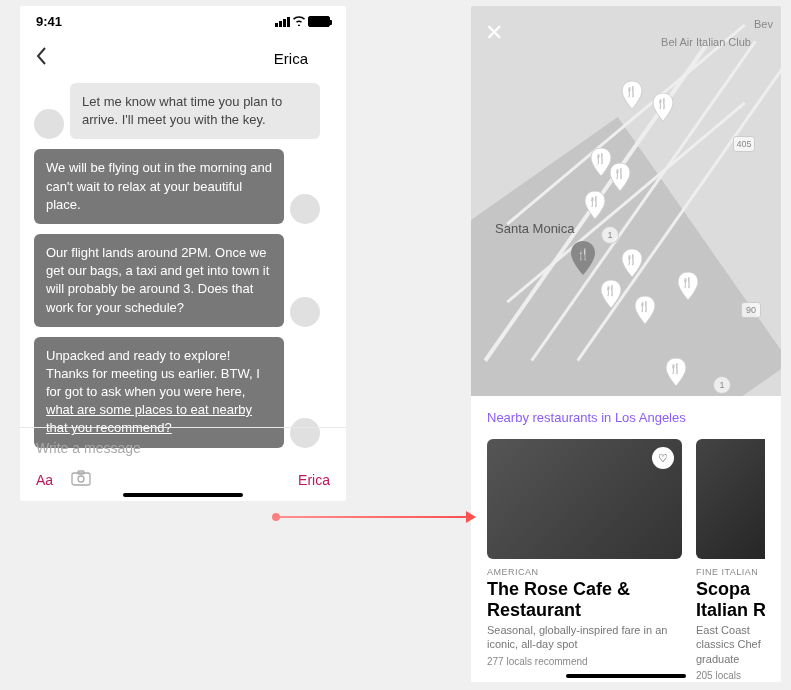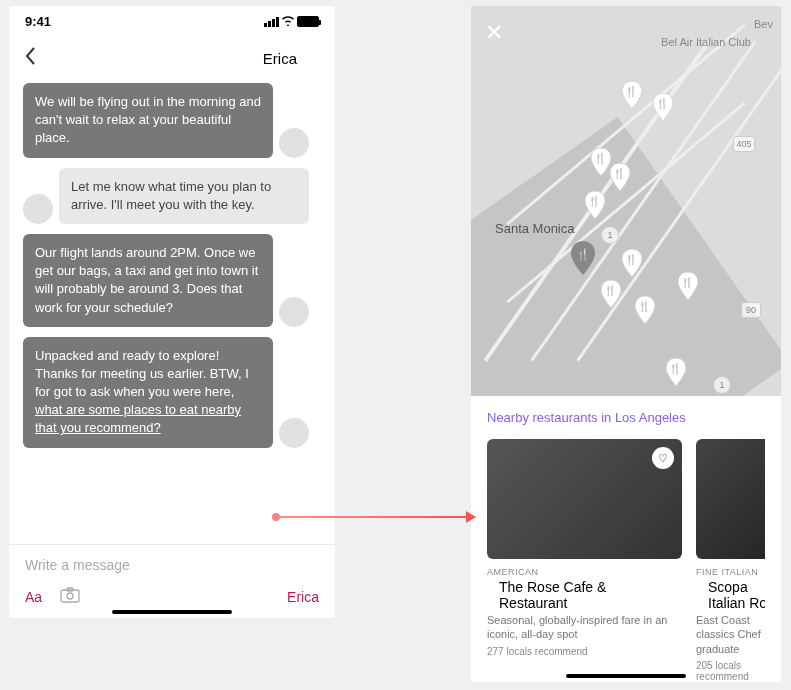--- a/index.html
+++ b/index.html
@@ -1,18 +1,18 @@
 <!DOCTYPE html>
 <html><head>
 <meta charset="utf-8">
 <style>
 *{box-sizing:border-box;margin:0;padding:0;font-family:-apple-system,BlinkMacSystemFont,sans-serif}
 body{background:#f0f0f0;width:791px;height:690px;position:relative}
 .phone{position:absolute;background:#fff;border-radius:2px;overflow:hidden}
-.phone-left{left:9px;top:6px;width:326px;height:612px}
+.phone-left{left:20px;top:6px;width:326px;height:495px}
 .phone-right{left:471px;top:6px;width:310px;height:676px}
 .status-bar{display:flex;justify-content:space-between;align-items:center;padding:8px 16px;font-size:13px;font-weight:600}
 .status-icons{display:flex;gap:2px;align-items:center}
 .sig{display:flex;gap:1px;align-items:flex-end}
 .sig span{width:3px;background:#000}
 .sig span:nth-child(1){height:4px}.sig span:nth-child(2){height:6px}.sig span:nth-child(3){height:8px}.sig span:nth-child(4){height:10px}
 .wifi{font-size:12px}
 .batt{width:22px;height:11px;border:1px solid #000;border-radius:2px;background:#000;position:relative}
 .batt::after{content:"";position:absolute;right:-3px;top:3px;width:2px;height:5px;background:#000;border-radius:0 1px 1px 0}
 .header{display:flex;align-items:center;padding:8px 16px 12px}
@@ -41,21 +41,21 @@
 .map-label{position:absolute;font-size:11px;color:#888}
 .pin{position:absolute;transform:translate(-50%,-100%)}
 .pin svg{display:block}
 .sheet{background:#fff;padding:14px 16px}
 .sheet-title{font-size:13px;color:#8b5cf6;margin-bottom:14px}
 .cards{display:flex;gap:14px;overflow:hidden}
 .card{flex-shrink:0;width:195px}
 .card-img{height:120px;background:#666;border-radius:6px;position:relative;margin-bottom:8px}
 .heart{position:absolute;top:8px;right:8px;width:22px;height:22px;background:#fff;border-radius:50%;display:flex;align-items:center;justify-content:center;font-size:11px}
 .card-cat{font-size:9px;letter-spacing:0.5px;color:#888;text-transform:uppercase}
-.card-title{font-size:14px;font-weight:400;margin:2px 12px}
+.card-title{font-size:18px;font-weight:700;margin:2px 0}
 .card-desc{font-size:11px;color:#777;line-height:1.3}
 .card-rec{font-size:10px;color:#888;margin-top:4px}
 .arrow{position:absolute;top:516px;left:276px;width:192px;height:2px;background:linear-gradient(to right,#ff9090,#ff5050);z-index:50}
 .arrow::before{content:"";position:absolute;left:-4px;top:-3px;width:8px;height:8px;background:#ff8080;border-radius:50%}
 .arrow::after{content:"";position:absolute;right:-8px;top:-5px;border-left:10px solid #ff5050;border-top:6px solid transparent;border-bottom:6px solid transparent}
 .shield{position:absolute;background:rgba(255,255,255,0.7);border:1px solid #ccc;border-radius:3px;display:flex;align-items:center;justify-content:center;font-size:9px;color:#888}
 </style>
 </head>
 <body>
 
@@ -79,27 +79,27 @@
   </div>
   <div class="header">
     <span class="back">
       <svg width="11" height="18" viewBox="0 0 11 18">
           <path d="M9 1L2 9l7 8" stroke="#333" stroke-width="2" fill="none"></path>
         </svg>
     </span>
     <span class="title">Erica</span>
   </div>
   <div class="messages">
+    <div class="row in">
+      <div class="avatar"></div>
+      <div class="bubble in">Let me know what time you plan to arrive. I'll meet you with the key.</div>
+    </div>
     <div class="row out">
       <div class="bubble out">We will be flying out in the morning and can't wait to relax at your beautiful place.</div>
       <div class="avatar"></div>
-    </div>
-    <div class="row in">
-      <div class="avatar"></div>
-      <div class="bubble in">Let me know what time you plan to arrive. I'll meet you with the key.</div>
     </div>
     <div class="row out">
       <div class="bubble out">Our flight lands around 2PM. Once we get our bags, a taxi and get into town it will probably be around 3. Does that work for your schedule?</div>
       <div class="avatar"></div>
     </div>
     <div class="row out">
       <div class="bubble out"><span>Unpacked and ready to explore! Thanks for meeting us earlier. BTW, I for got to ask when you were here, </span><span class="underline-link">what are some places to eat nearby that you recommend?</span></div>
       <div class="avatar"></div>
     </div>
   </div>

